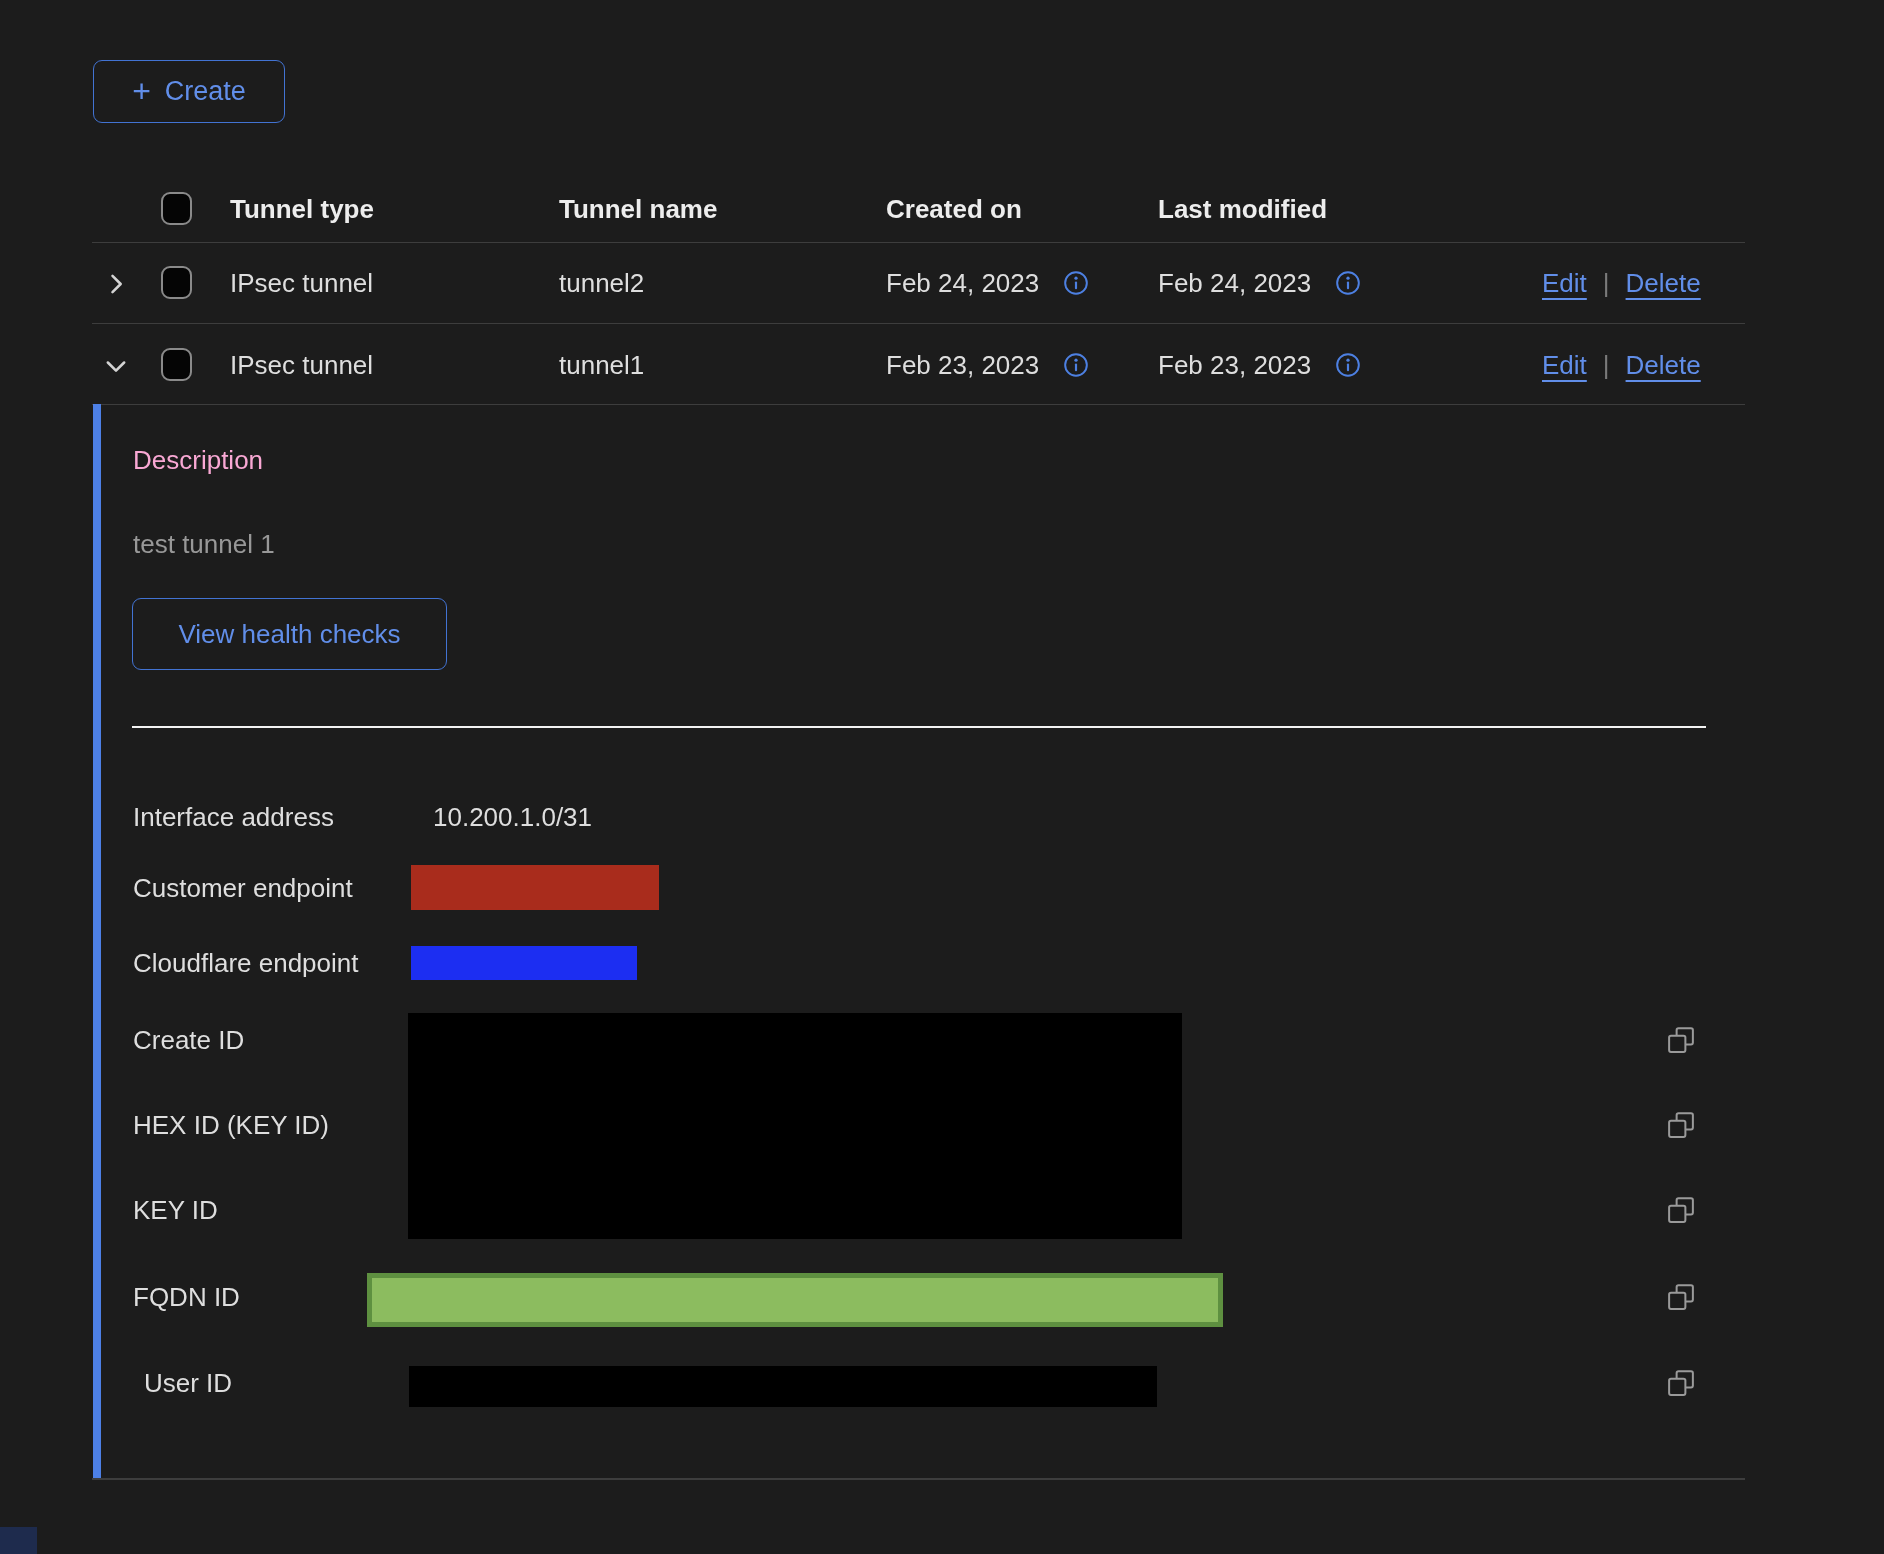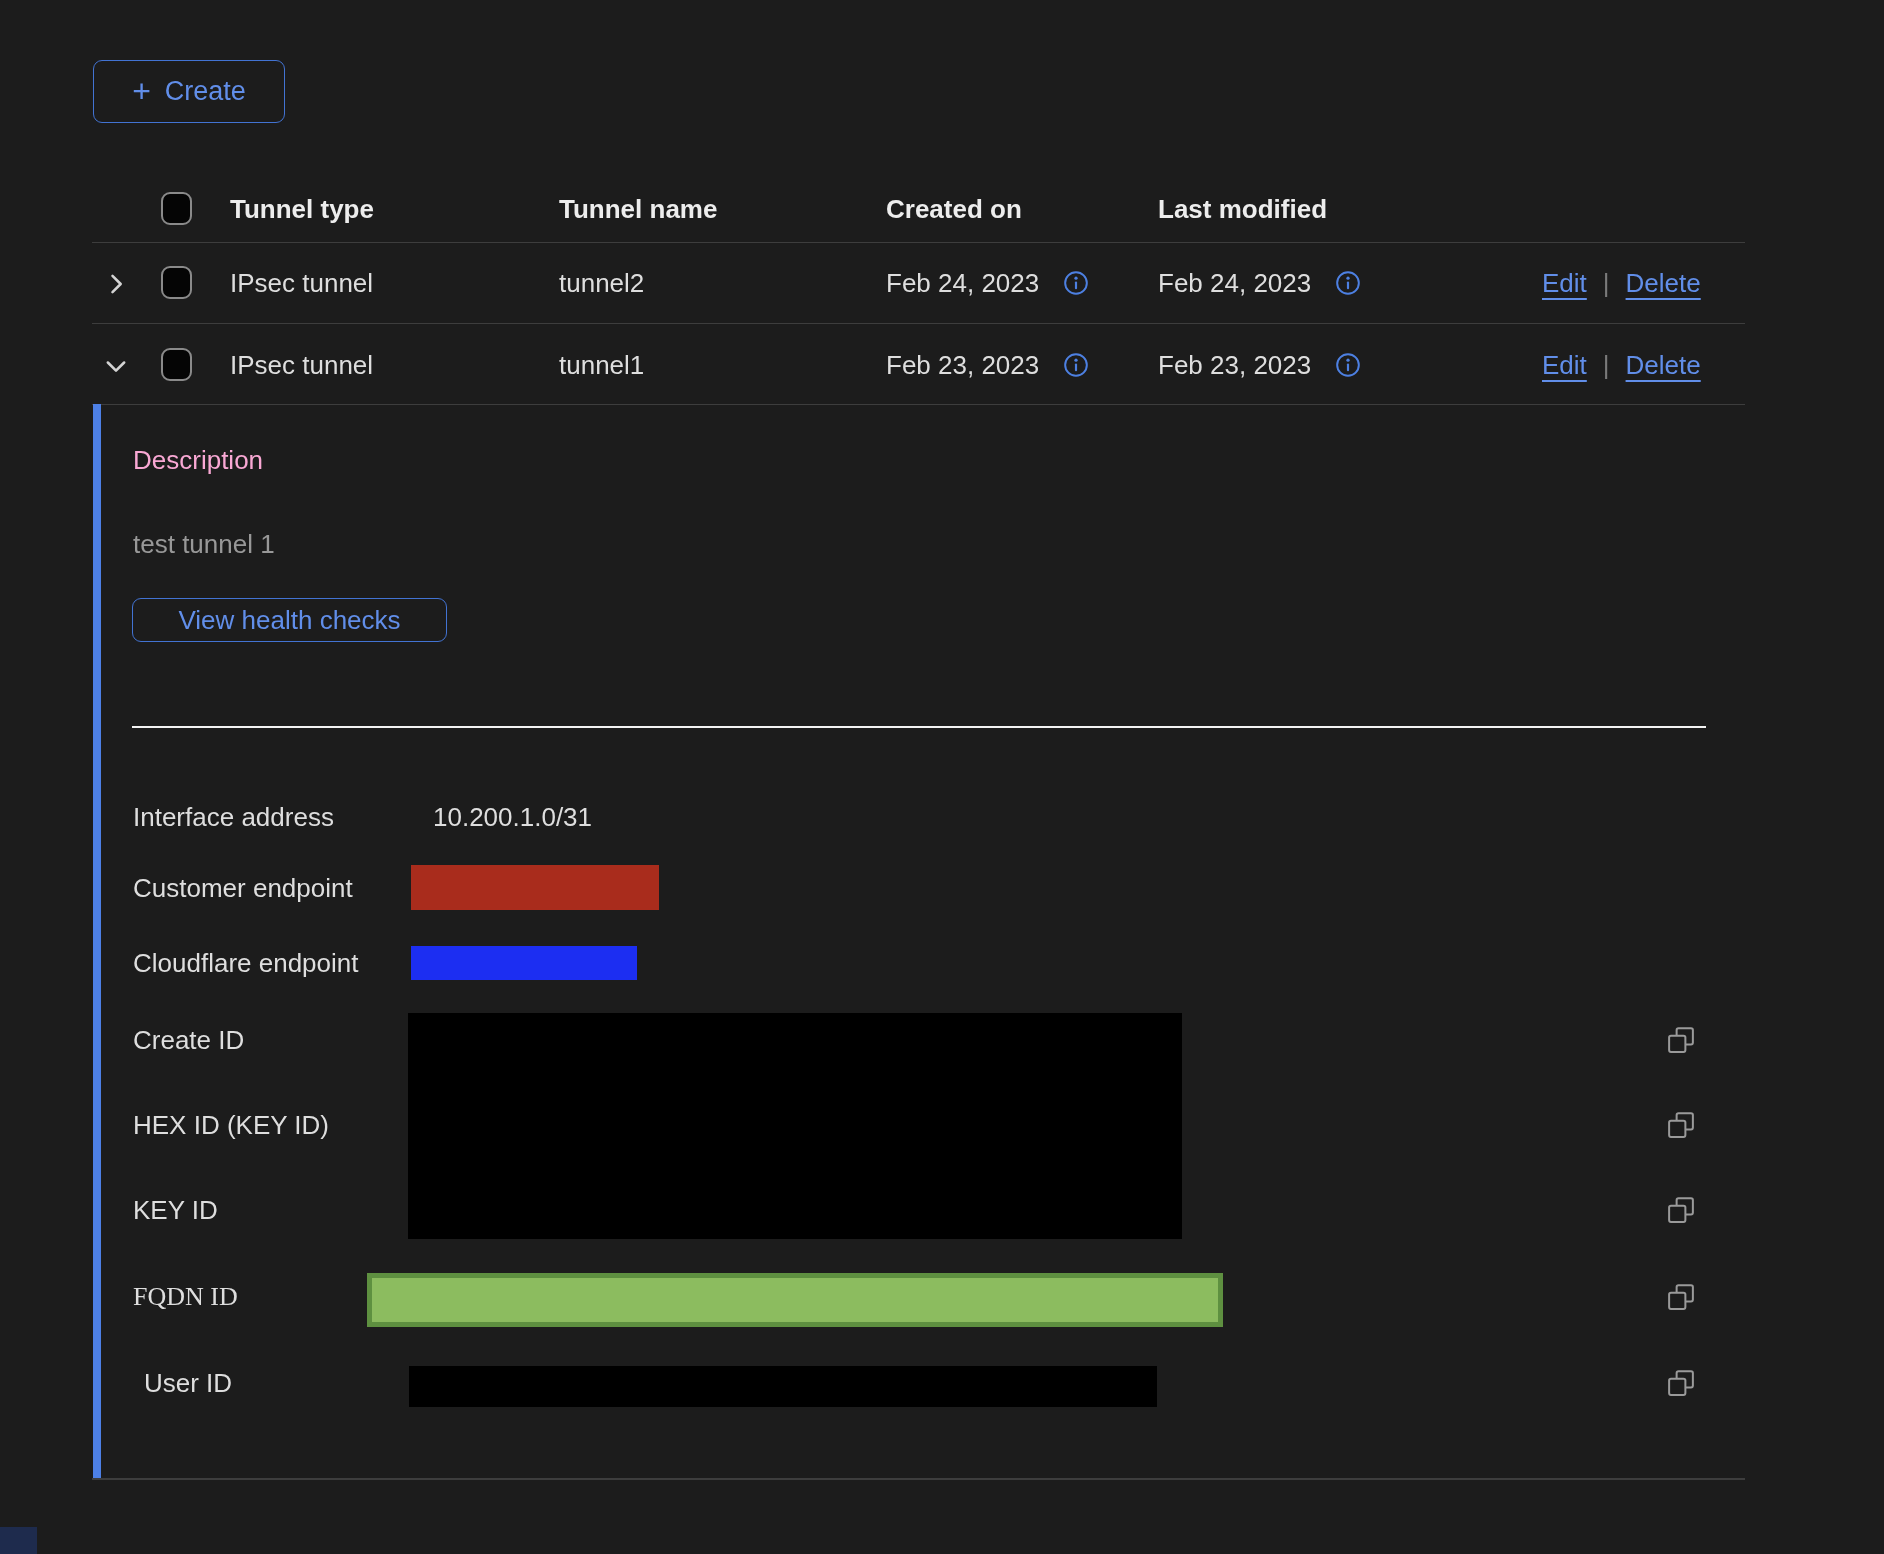--- a/index.html
+++ b/index.html
@@ -124,41 +124,41 @@
     </div>
   </div>
 
   <div class="divider" style="left:92px;top:404px;width:1653px;"></div>
 
   <div class="bluebar" style="top:404px;height:1074px;"></div>
 
   <div class="abs txt" style="left:133px;top:444px;color:#f9a8d4;">Description</div>
   <div class="abs txt dim" style="left:133px;top:528px;">test tunnel 1</div>
 
-  <button class="btn-outline" style="left:132px;top:598px;width:315px;height:44px;font-size:26px;">
+  <button class="btn-outline" style="left:132px;top:598px;width:315px;height:72px;font-size:26px;">
     <span>View health checks</span>
   </button>
 
   <div class="abs" style="left:132px;top:726px;width:1574px;height:2px;background:#f2f2f2;"></div>
 
   <div class="abs txt" style="left:133px;top:801px;">Interface address</div>
   <div class="abs txt" style="left:433px;top:801px;text-align:right;">10.200.1.0/31</div>
 
   <div class="abs txt" style="left:133px;top:872px;">Customer endpoint</div>
   <div class="redact" style="left:411px;top:865px;width:248px;height:45px;background:#a92c1c;"></div>
 
   <div class="abs txt" style="left:133px;top:947px;">Cloudflare endpoint</div>
   <div class="redact" style="left:411px;top:946px;width:226px;height:34px;background:#1c2ef2;"></div>
 
   <div class="abs txt" style="left:133px;top:1024px;">Create ID</div>
   <div class="abs txt" style="left:133px;top:1109px;">HEX ID (KEY ID)</div>
   <div class="abs txt" style="left:133px;top:1194px;">KEY ID</div>
   <div class="redact" style="left:408px;top:1013px;width:774px;height:226px;background:#000;"></div>
 
-  <div class="abs txt" style="left:133px;top:1281px;font-family:Liberation Serif, serif;">FQDN ID</div>
+  <div class="abs txt" style="left:133px;top:1281px;">FQDN ID</div>
   <div class="redact" style="left:367px;top:1273px;width:856px;height:54px;background:#8cbc5f;border:5px solid #5e9040;box-sizing:border-box;"></div>
 
   <div class="abs txt" style="left:144px;top:1367px;">User ID</div>
   <div class="redact" style="left:409px;top:1366px;width:748px;height:41px;background:#000;"></div>
 
   <div class="copy-btn" style="left:1666px;top:1025px;">
     <svg width="30" height="30" viewBox="0 0 24 24">
         <rect x="8.5" y="2.5" width="13" height="13" rx="1.5" fill="none" stroke="#9a9a9a" stroke-width="1.6"></rect>
         <rect x="2.5" y="8.5" width="13" height="13" rx="1.5" fill="#1c1c1c" stroke="#9a9a9a" stroke-width="1.6"></rect>
       </svg>

